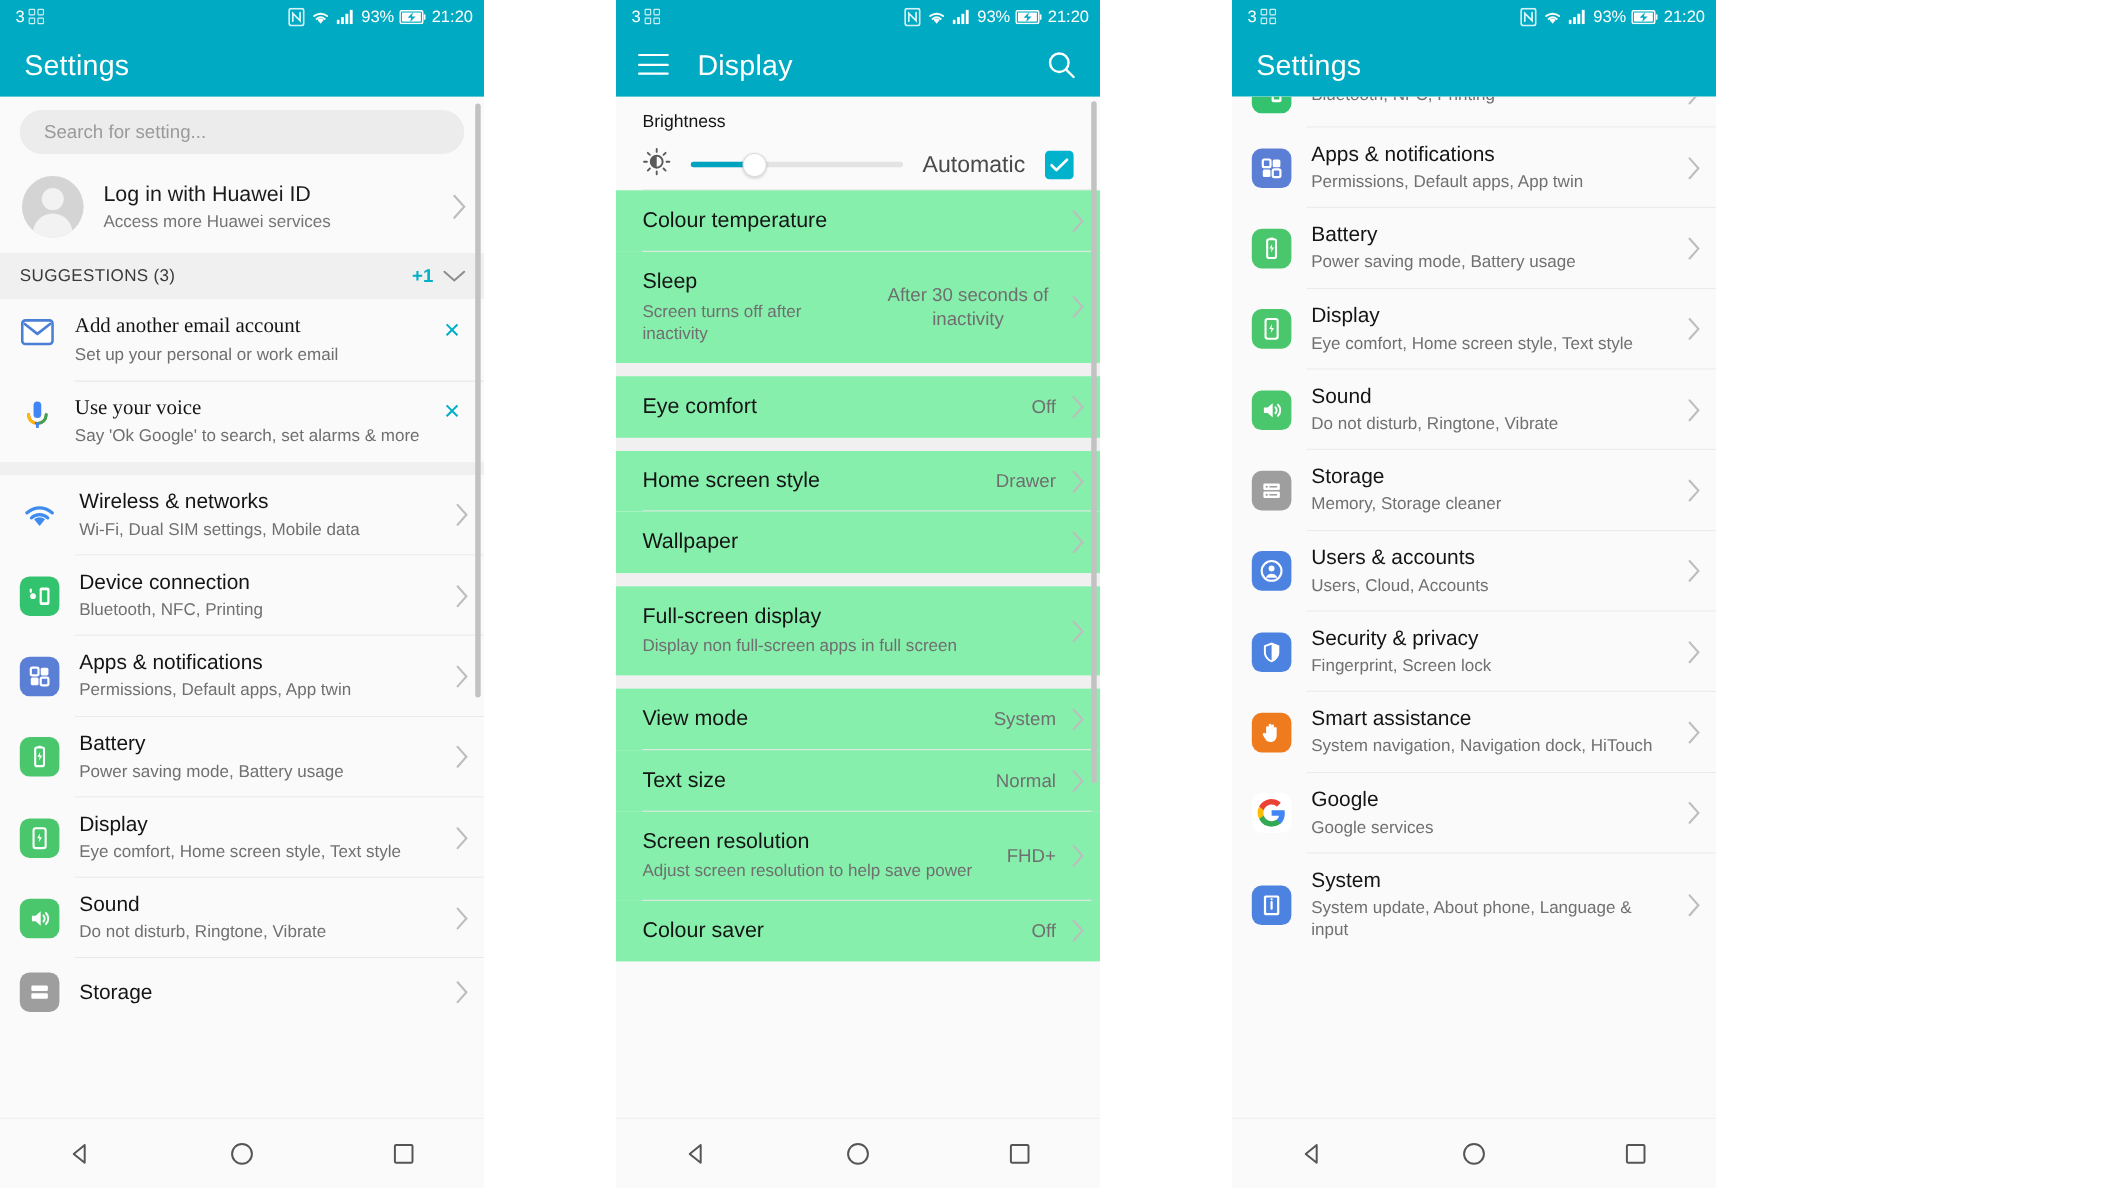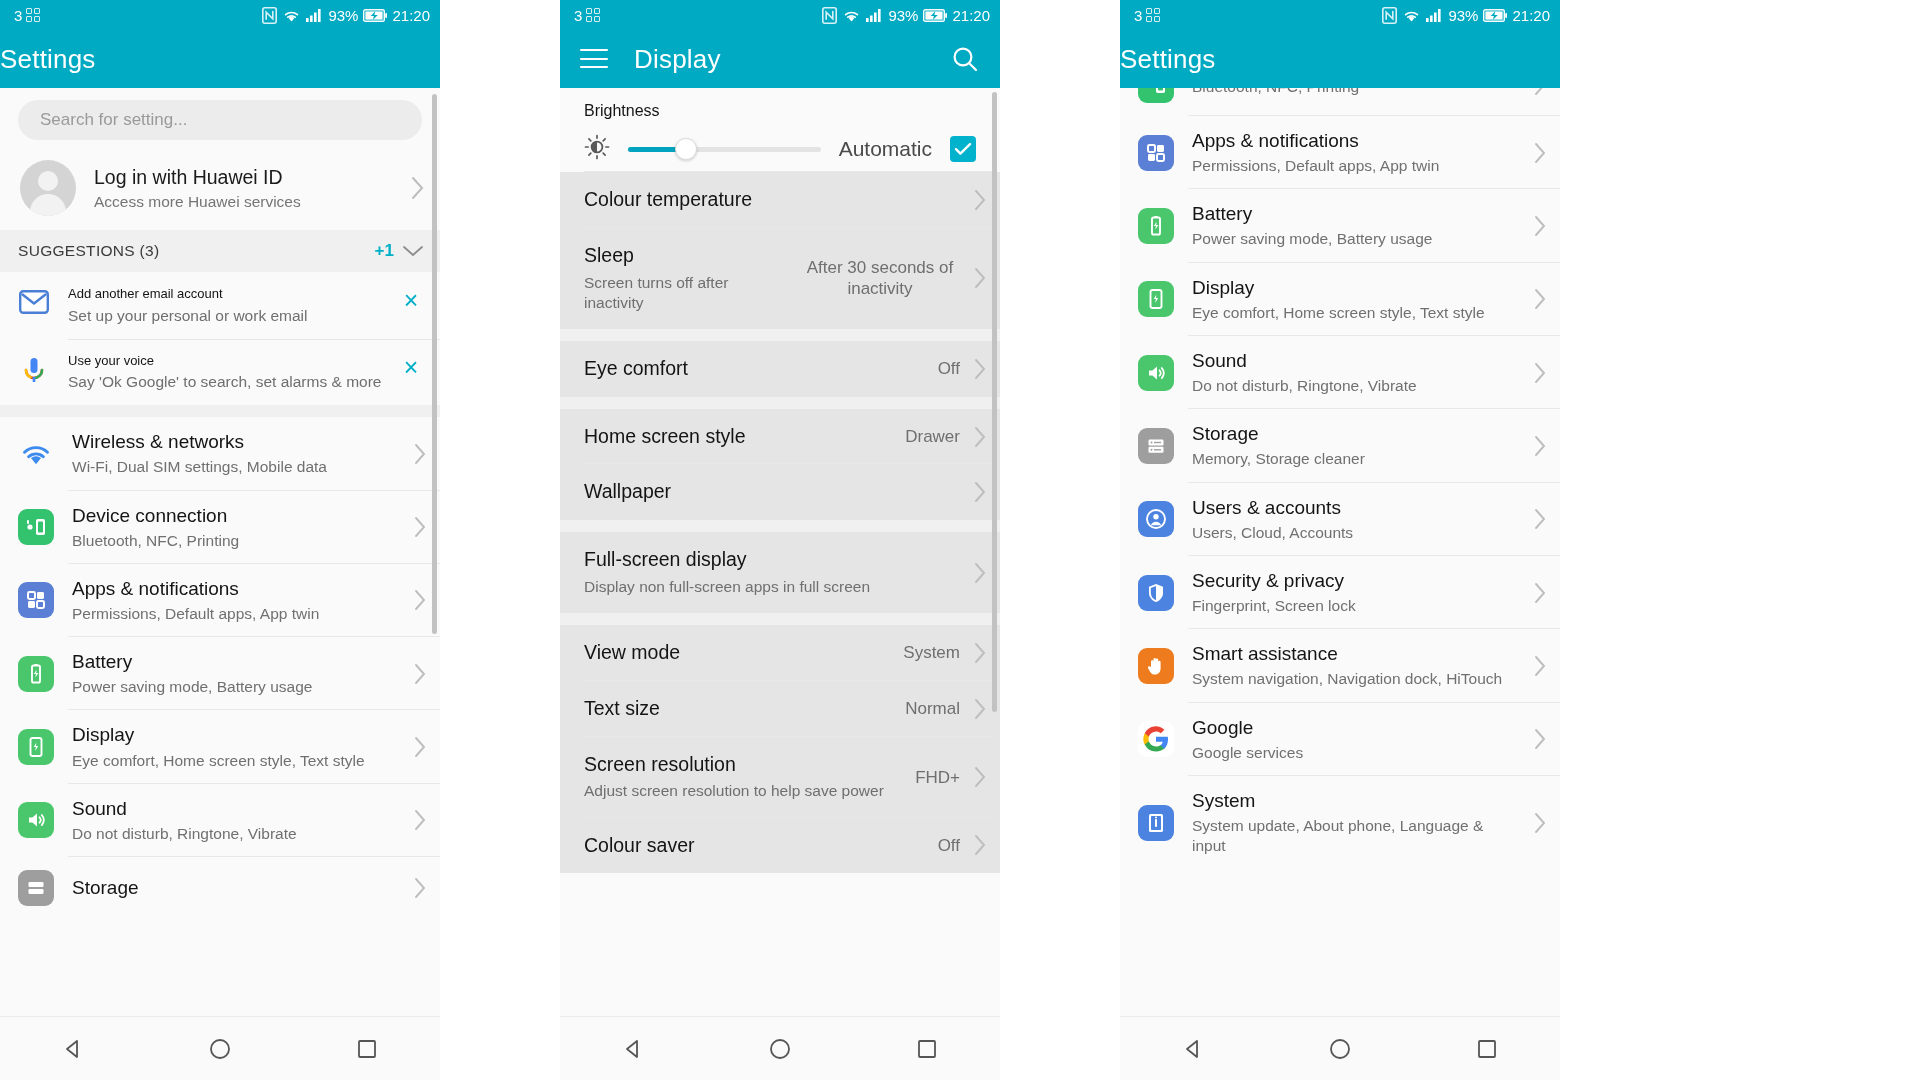--- a/index.html
+++ b/index.html
@@ -42,21 +42,21 @@
   .grid-icon i:nth-child(2) { left: 8px; top: 0; }
   .grid-icon i:nth-child(3) { left: 0; top: 8px; }
   .grid-icon i:nth-child(4) { left: 8px; top: 8px; }
   .sb-icon { display: inline-flex; align-items: center; }
 
   
   .appbar {
     background: #00aac2; color: #fff;
     flex: 0 0 58px; height: 58px;
     display: flex; align-items: center;
-    padding: 0 0;
+    padding: 0 22px;
   }
   .appbar .title { font-size: 26px; font-weight: 400; letter-spacing: .2px; }
   .appbar.with-menu { padding: 0 20px; gap: 26px; }
   .appbar .hamburger { width: 28px; height: 20px; position: relative; cursor: pointer; flex: 0 0 28px; }
   .appbar .hamburger span {
     position: absolute; left: 0; width: 28px; height: 2.4px; background: #fff; border-radius: 1px;
   }
   .appbar .hamburger span:nth-child(1) { top: 0; }
   .appbar .hamburger span:nth-child(2) { top: 8.5px; }
   .appbar .hamburger span:nth-child(3) { top: 17px; }
@@ -117,41 +117,41 @@
   .sugg-item {
     display: flex; align-items: flex-start; gap: 16px;
     padding: 14px 16px 14px 16px; background: #fafafa;
     position: relative;
   }
   .sugg-item + .sugg-item::before {
     content: ""; position: absolute; left: 68px; right: 0; top: 0; height: 1px; background: #e6e6e6;
   }
   .sugg-ico { width: 36px; flex: 0 0 36px; display: flex; justify-content: center; padding-top: 4px; }
   .sugg-txt { flex: 1 1 auto; min-width: 0; }
-  .sugg-title { font-size: 13px; color: #141414; line-height: 1.2; }
+  .sugg-title { font-size: 19px; color: #141414; line-height: 1.2; font-family: Liberation Serif, serif; }
   .sugg-sub { font-size: 15.5px; color: #6f6f6f; margin-top: 5px; }
   .sugg-x { flex: 0 0 26px; color: #00b0c7; font-size: 25px; line-height: 1; padding-top: 2px; text-align: center; }
 
   .divider-block { height: 12px; background: #f0f0f0; }
 
   
   .listrow {
     display: flex; align-items: center; gap: 18px;
     padding: 13px 14px 13px 18px; background: #fafafa; position: relative;
   }
   .listrow .sep { position: absolute; left: 68px; right: 0; bottom: 0; height: 1px; background: #e8e8e8; }
   .appicon { width: 36px; height: 36px; flex: 0 0 36px; border-radius: 9px; display: flex; align-items: center; justify-content: center; }
   .rowtext { flex: 1 1 auto; min-width: 0; }
   .rowtitle { font-size: 19px; color: #141414; line-height: 1.22; }
   .rowsub { font-size: 15.5px; color: #707070; margin-top: 4px; line-height: 1.3; }
 
   
   .drow {
     display: flex; align-items: center; gap: 14px;
-    padding: 16px 14px 16px 24px; background: #e5e5e5; position: relative;
+    padding: 16px 14px 16px 24px; background: #86efac; position: relative;
   }
   .drow .sep { position: absolute; left: 24px; right: 8px; bottom: 0; height: 1px; background: #e8e8e8; }
   .drow .dtext { flex: 1 1 auto; min-width: 0; }
   .drow .dtitle { font-size: 19.5px; color: #141414; line-height: 1.22; }
   .drow .dsub { font-size: 15.5px; color: #6f6f6f; margin-top: 5px; line-height: 1.3; }
   .drow .dval { font-size: 17px; color: #6f6f6f; text-align: center; max-width: 160px; line-height: 1.25; }
 
   
   .bright-block { padding: 14px 24px 8px 24px; background: #fafafa; position: relative; }
   .bright-title { font-size: 16px; color: #141414; }

